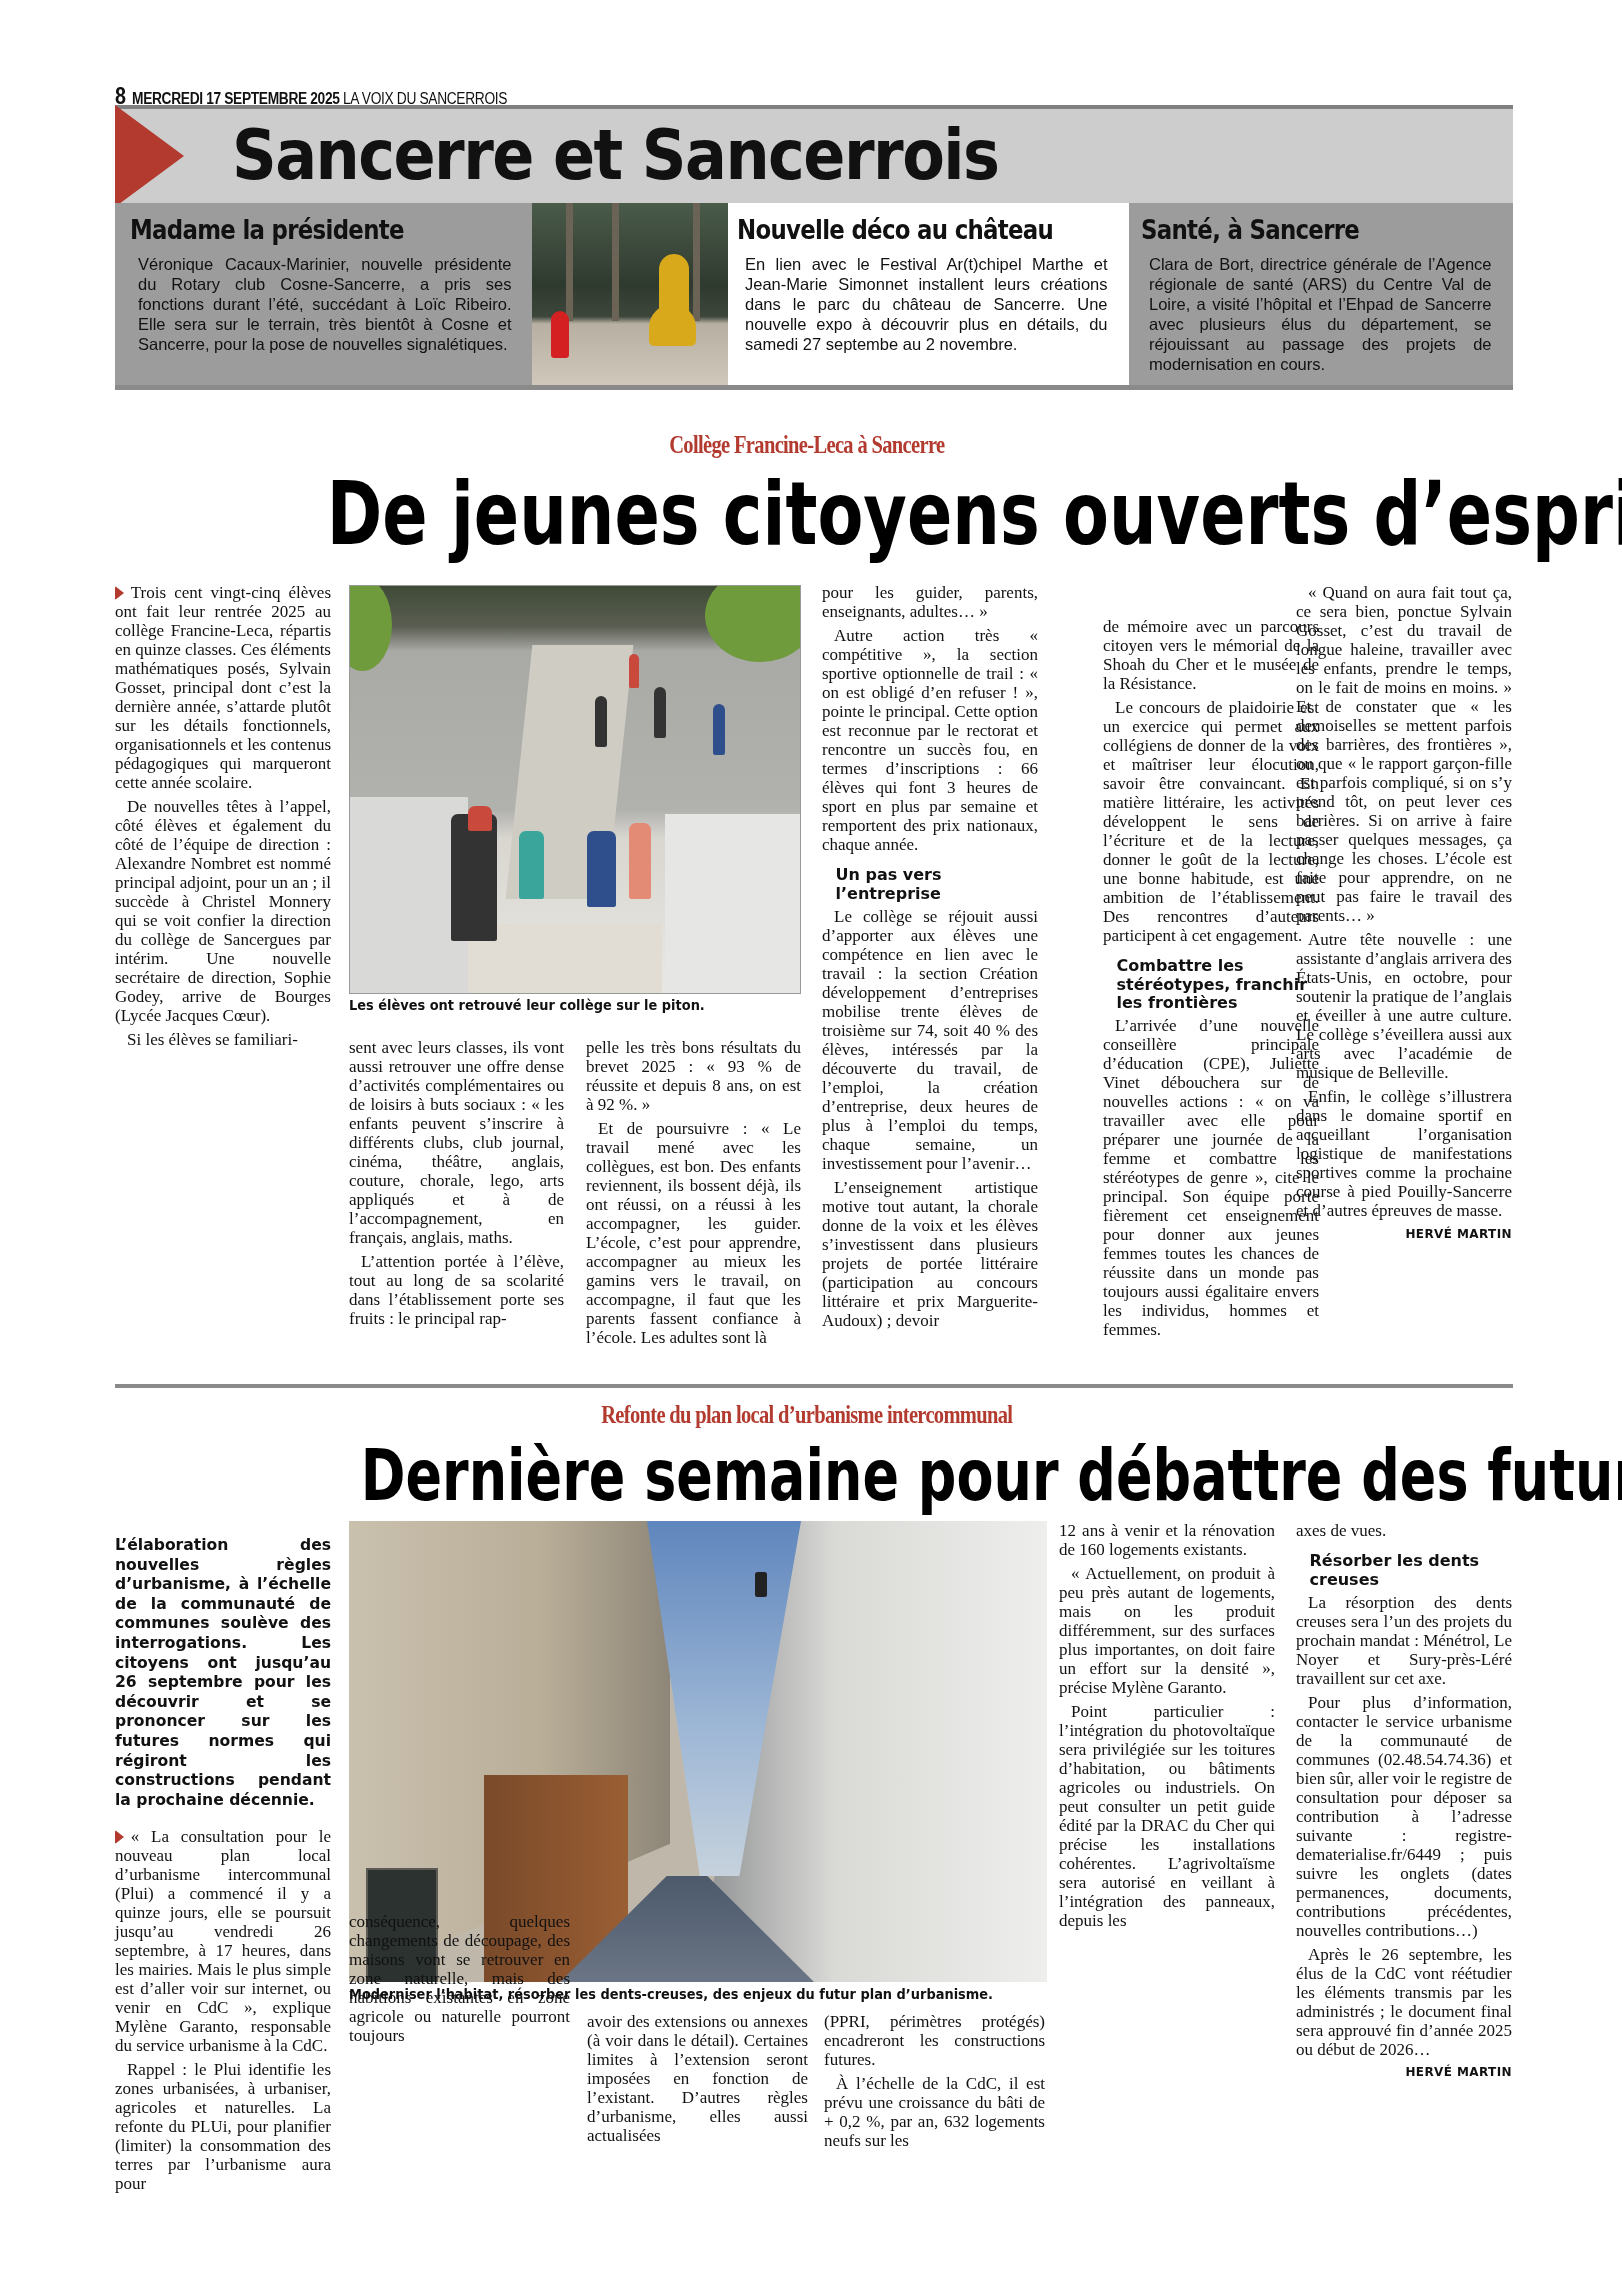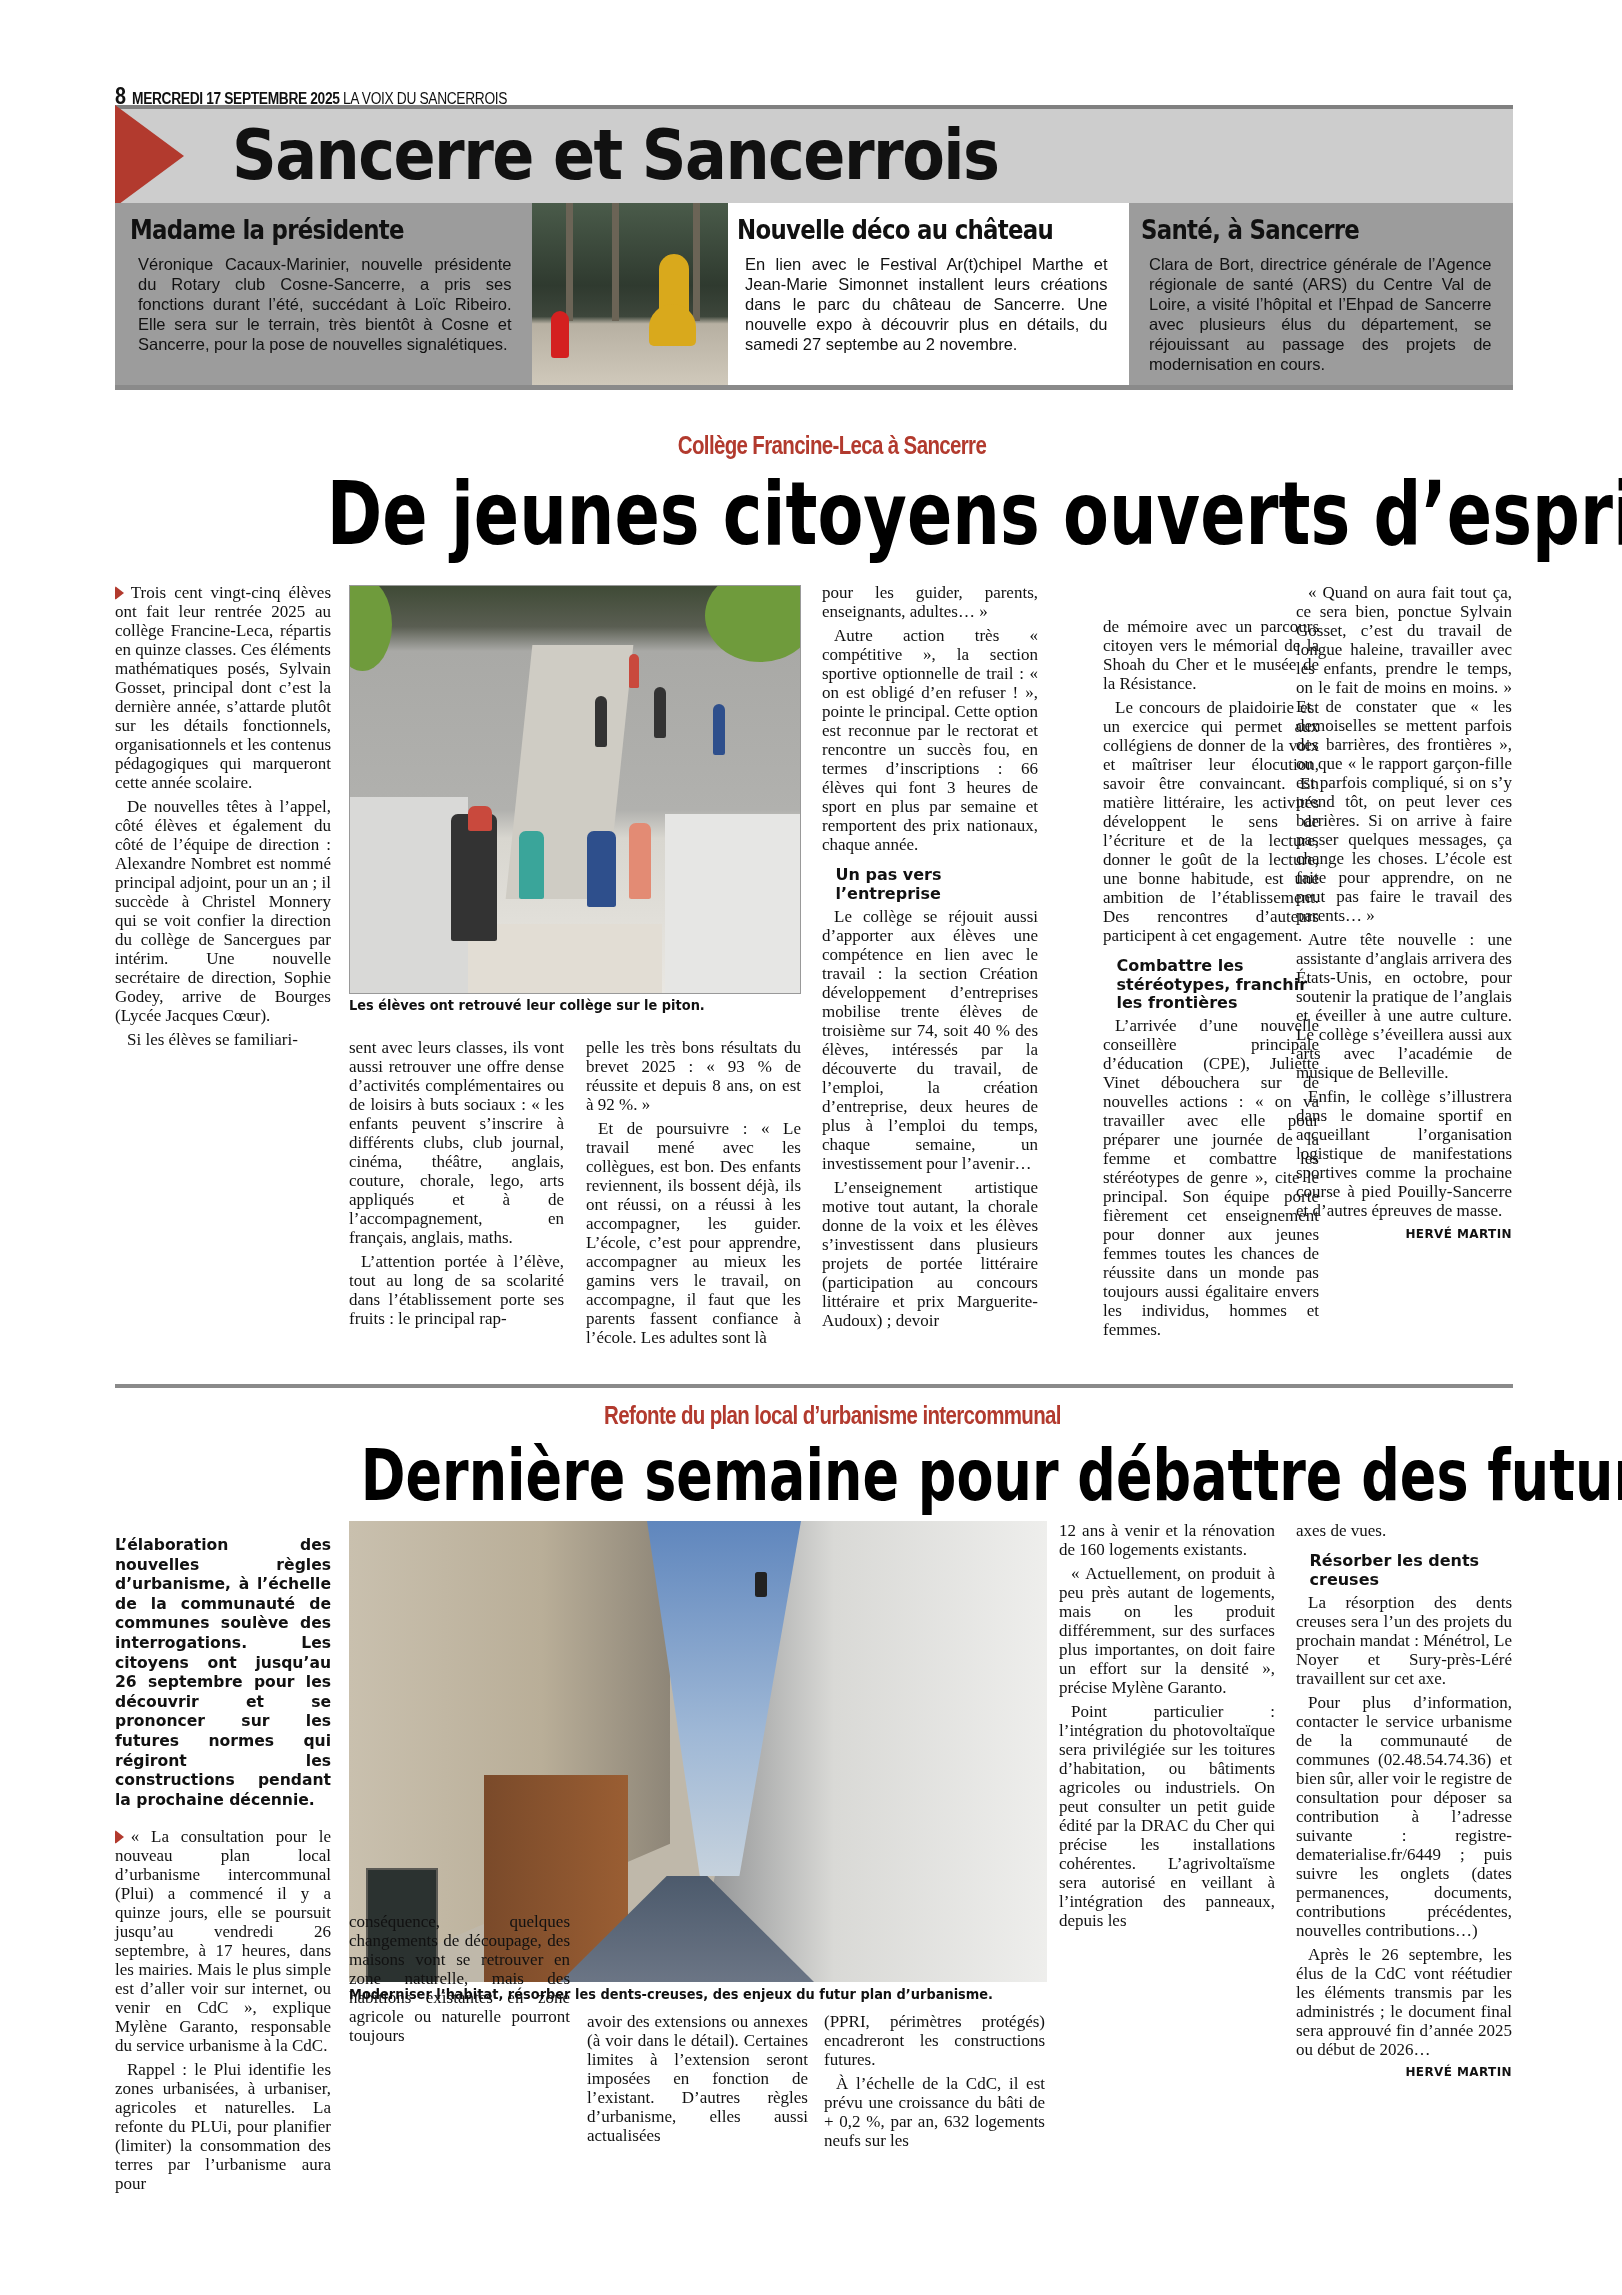--- a/index.html
+++ b/index.html
@@ -23,21 +23,21 @@
   .briefs-bottom { position: absolute; left: 115px; top: 385px; width: 1398px; height: 5px; background: #8a8a8a; }
 
   .photo-deco { position: absolute; left: 532px; top: 203px; width: 196px; height: 183px; overflow: hidden;
      background: linear-gradient(180deg, #4a5b4a 0%, #2f3a2f 45%, #3d463b 62%, #b7b0a2 66%, #d0c9bb 100%); }
   .photo-deco .trunk { position:absolute; background:#6b6456; width:6.8px; }
   .photo-deco .yellow { position:absolute; left:127px; top:51px; width:30px; height:91px; background:#d9a91c; border-radius: 15px 15px 8.5px 8.5px; }
   .photo-deco .yellow2 { position:absolute; left:117px; top:101px; width:47px; height:42px; background:#d9a91c; border-radius: 24px 24px 5px 5px; }
   .photo-deco .red { position:absolute; left:18.6px; top:108px; width:18.6px; height:47px; background:#d42020; border-radius: 9.3px 9.3px 3.4px 3.4px; }
 
   
-  .kicker { position: absolute; left: 133px; width: 1398px; text-align: center; font-family: Liberation Sans, sans-serif; font-weight: bold; color: #b23a2e; font-size: 25px; letter-spacing: -0.8px; }
+  .kicker { position: absolute; left: 108px; width: 1398px; text-align: center; font-family: Liberation Serif, serif; font-weight: bold; color: #b23a2e; font-size: 25px; letter-spacing: -0.8px; }
   .kicker span { display: inline-block; transform: scaleX(0.82); }
   .headline { position: absolute; left: 115px; width: 1398px; text-align: center; font-family: "DejaVu Sans", sans-serif; font-weight: bold; color: #000; white-space: nowrap; }
   .headline span { display: inline-block; transform: scaleX(0.76); transform-origin: center top; }
 
   .col { position: absolute; box-sizing: border-box; }
   .chapo { font-family: "DejaVu Sans", sans-serif; font-weight: bold; font-size: 15.6px; line-height: 19.6px; text-align: justify; margin: 0 0 17px 0; }
   .body p { font-family: "Liberation Serif", serif; font-size: 17px; line-height: 19px; text-align: justify; margin: 0 0 5px 0; text-indent: 12px; hyphens: manual; }
   .body p.first { text-indent: 0; }
   .lead-marker { display: inline-block; width: 0; height: 0; border-top: 7.6px solid transparent; border-bottom: 7.6px solid transparent; border-left: 9.3px solid #b23a2e; margin-right: 6.8px; vertical-align: -1.7px; border-radius: 1.7px; }
   .subhead { font-family: "DejaVu Sans", sans-serif; font-weight: bold; font-size: 16px; line-height: 18.6px; margin: 12px 0 3.4px 13.5px; }

